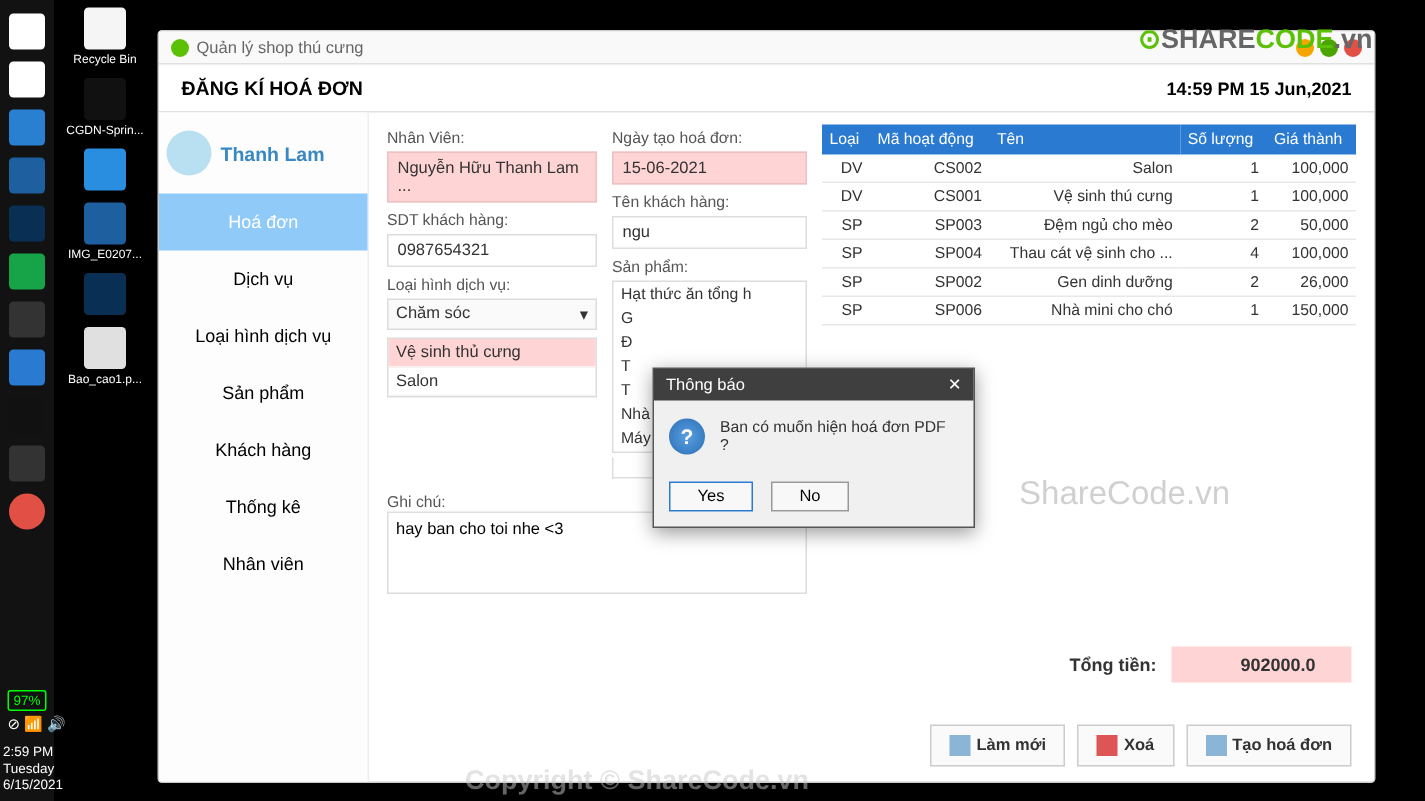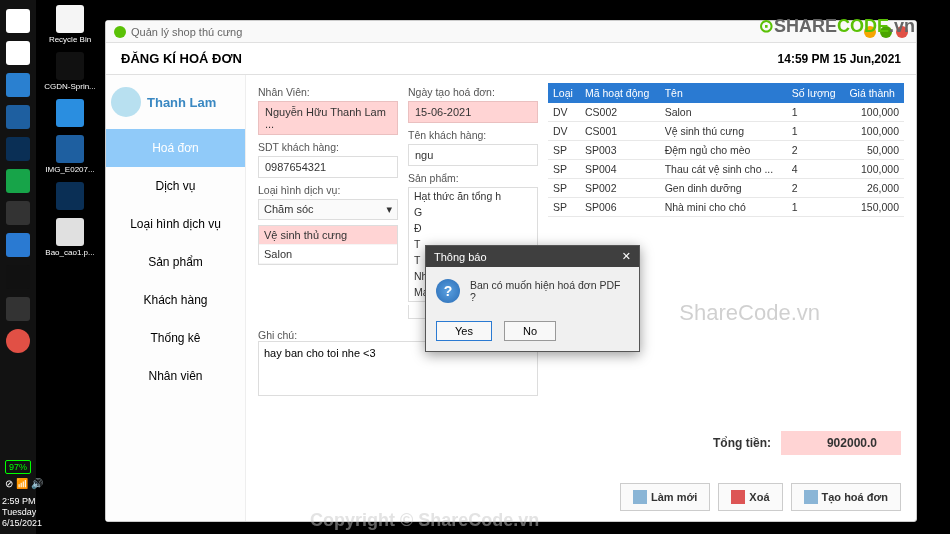--- a/index.html
+++ b/index.html
@@ -58,49 +58,49 @@
 .listbox .item.sel { background: #ffd4d4; }
 
 .product-list { border: 1px solid #ddd; height: 115px; overflow: hidden; font-size: 10.5px; }
 .product-list .item { padding: 2px 5px; white-space: nowrap; overflow: hidden; text-overflow: ellipsis; }
 .scroll-buttons { display: flex; border: 1px solid #ddd; border-top: none; }
 .scroll-buttons span { flex: 1; text-align: center; padding: 1px; border-right: 1px solid #ddd; cursor: pointer; font-size: 10px; }
 
 
 .table { width: 100%; border-collapse: collapse; font-size: 10.5px; }
 .table th { background: #2a7ad2; color: #fff; padding: 4px 5px; text-align: left; font-weight: normal; }
-.table td { padding: 3px 5px; border-bottom: 1px solid #e8e8e8; }
+.table td { padding: 3px 5px; border-bottom: 1px solid #e8e8e8; text-align: right; }
 .table td.num { text-align: right; }
 
 .ghichu-lbl { font-size: 10.5px; color: #555; margin-top: 10px; }
 .textarea { width: 280px; height: 55px; border: 1px solid #ddd; padding: 5px; font-size: 11px; resize: none; }
 
 .total-row { position: absolute; right: 15px; bottom: 66px; display: flex; align-items: center; gap: 10px; font-size: 12px; }
 .total-row .lbl2 { font-weight: bold; }
 .total-row .val { background: #ffd4d4; padding: 5px 24px; font-weight: bold; min-width: 120px; text-align: right; }
 
 .action-row { position: absolute; right: 15px; bottom: 10px; display: flex; gap: 8px; font-weight: bold; }
 .btn { border: 1px solid #ccc; background: #fafafa; padding: 6px 12px; font-size: 11px; cursor: pointer; display: flex; align-items: center; gap: 4px; }
 .btn .bi { width: 14px; height: 14px; }
 
 
-.dialog { position: absolute; left: 425px; top: 245px; width: 215px; background: #f0f0f0; border: 1px solid #555; box-shadow: 0 3px 12px rgba(0,0,0,0.4); z-index: 100; }
+.dialog { position: absolute; left: 435px; top: 245px; width: 215px; background: #f0f0f0; border: 1px solid #555; box-shadow: 0 3px 12px rgba(0,0,0,0.4); z-index: 100; }
 .dialog .dlg-titlebar { background: #3f3f3f; color: #fff; font-size: 11px; padding: 4px 8px; display: flex; align-items: center; }
 .dialog .dlg-titlebar .dlg-close { margin-left: auto; cursor: pointer; }
 .dialog .dlg-body { padding: 12px 10px; display: flex; align-items: center; gap: 10px; font-size: 10.5px; color: #333; }
 .dialog .dlg-body .qicon { width: 24px; height: 24px; border-radius: 50%; background: radial-gradient(#5aa0e0,#2a6cb5); color: #fff; display: flex; align-items: center; justify-content: center; font-weight: bold; font-size: 14px; }
 .dialog .dlg-buttons { padding: 6px 10px 10px; display: flex; gap: 12px; }
 .dialog .dlg-buttons button { border: 1px solid #999; background: #f8f8f8; padding: 3px 18px; font-size: 11px; cursor: pointer; }
 .dialog .dlg-buttons button.primary { border-color: #2a7ad2; }
 
 
 .wm1 { position: absolute; right: 35px; top: 15px; font-size: 18px; font-weight: bold; z-index: 200; }
 .wm1 .g { color: #5ac106; }
 .wm1 .d { color: #666; }
-.wm2 { position: absolute; right: 130px; top: 300px; font-size: 22px; color: rgba(120,120,120,0.35); font-weight: 500; z-index: 50; }
+.wm2 { position: absolute; right: 130px; top: 316px; font-size: 22px; color: rgba(120,120,120,0.35); font-weight: 500; z-index: 50; }
 .wm3 { position: absolute; left: 310px; top: 510px; font-size: 18px; color: rgba(200,200,200,0.5); font-weight: bold; z-index: 200; }
 </style>
 </head>
 <body>
 
 <div class="desktop-icons">
   <div class="desktop-icon"><div class="ico" style="background:#f5f5f5"></div><span>Recycle Bin</span></div>
   <div class="desktop-icon"><div class="ico" style="background:#111"></div><span>CGDN-Sprin...</span></div>
   <div class="desktop-icon"><div class="ico" style="background:#2a8ee0"></div><span></span></div>
   <div class="desktop-icon"><div class="ico" style="background:#1e5fa0"></div><span>IMG_E0207...</span></div>

